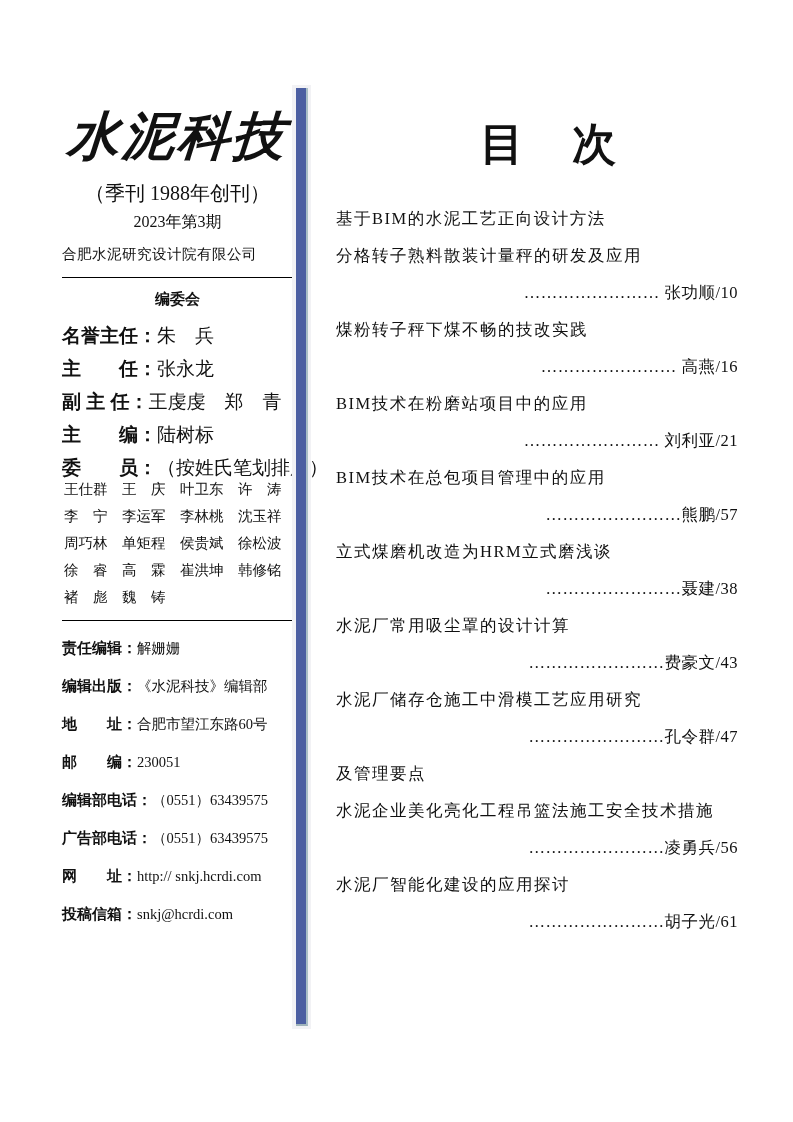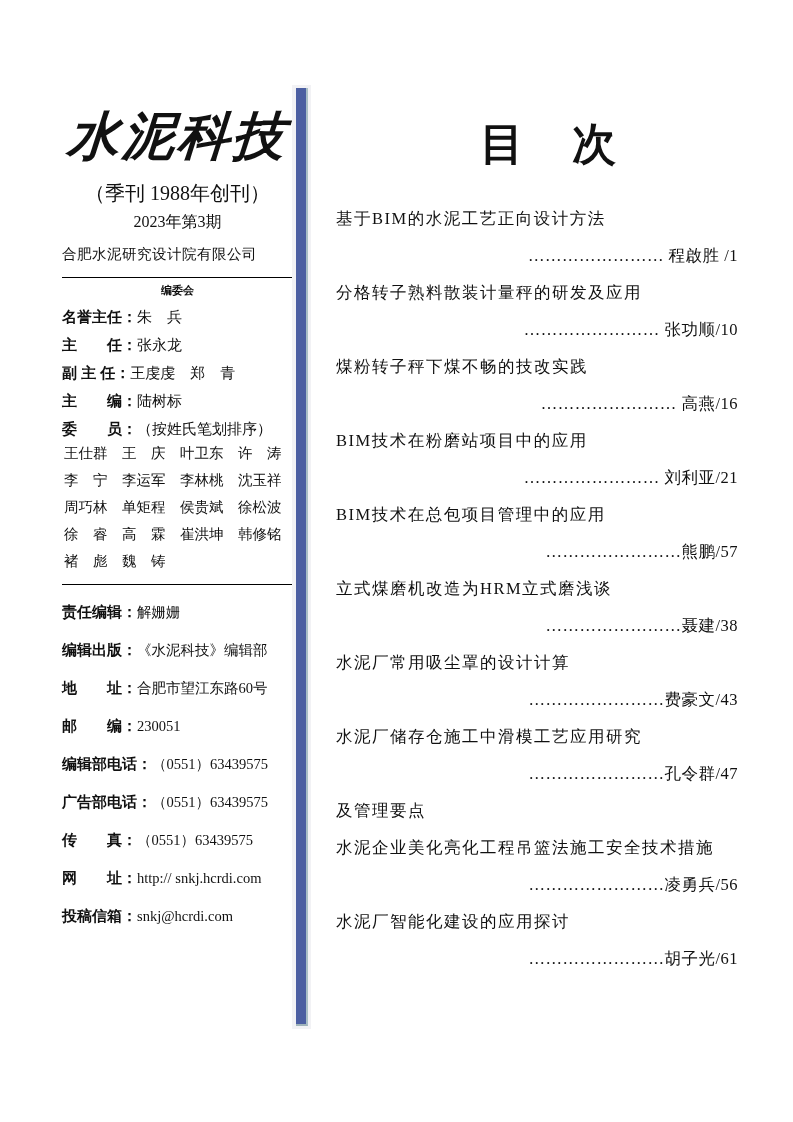--- a/index.html
+++ b/index.html
@@ -63,30 +63,31 @@
     margin-top: 10px;
     line-height: 22px;
     letter-spacing: 0.5px;
   }
   .divider {
     border: none;
     border-top: 1.8px solid #000000;
     margin: 12px 0 0 0;
   }
   .board-title {
-    font-family: Liberation Sans, sans-serif;
-    font-weight: bold;
-    font-size: 11px;
-    text-align: center;
+    font-family: Liberation Mono, monospace;
+    font-weight: bold;
+    font-size: 15px;
+    text-align: center;
+    margin-top: 11px;
     line-height: 24px;
   }
   .board-row {
-    margin-top: 2px;
-    font-size: 15px;
-    line-height: 26px;
+    margin-top: 13px;
+    font-size: 19px;
+    line-height: 20px;
     white-space: nowrap;
   }
   .row-label {
     font-family: "Liberation Sans", "DejaVu Sans", sans-serif;
     font-weight: bold;
   }
   .row-value { }
   .members-grid {
     margin-left: 2px;
     display: grid;
@@ -224,41 +225,37 @@
       <div class="imprint-row">
         <span class="row-label">邮　　编：</span><span class="row-value">230051</span>
       </div>
       <div class="imprint-row">
         <span class="row-label">编辑部电话：</span><span class="row-value">（0551）63439575</span>
       </div>
       <div class="imprint-row">
         <span class="row-label">广告部电话：</span><span class="row-value">（0551）63439575</span>
       </div>
       <div class="imprint-row">
-        <span class="row-label">传　　真：</span><span class="row-value">（0551）63439575</span>
-      </div>
-      <div class="imprint-row">
         <span class="row-label">网　　址：</span><span class="row-value">http:// snkj.hcrdi.com</span>
       </div>
       <div class="imprint-row">
         <span class="row-label">投稿信箱：</span><span class="row-value">snkj@hcrdi.com</span>
       </div>
     </div>
   </div>
 
   <div class="vbar-wrap">
     <div class="vbar"></div>
   </div>
 
   <div class="right-col">
     <div class="toc-title">目　次</div>
 
     <div class="toc-list">
       <div class="toc-entry-title">基于BIM的水泥工艺正向设计方法</div>
-      <div class="toc-entry-author">…………………… 程啟胜 /1</div>
 
       <div class="toc-entry-title">分格转子熟料散装计量秤的研发及应用</div>
       <div class="toc-entry-author">…………………… 张功顺/10</div>
 
       <div class="toc-entry-title">煤粉转子秤下煤不畅的技改实践</div>
       <div class="toc-entry-author">…………………… 高燕/16</div>
 
       <div class="toc-entry-title">BIM技术在粉磨站项目中的应用</div>
       <div class="toc-entry-author">…………………… 刘利亚/21</div>
 

